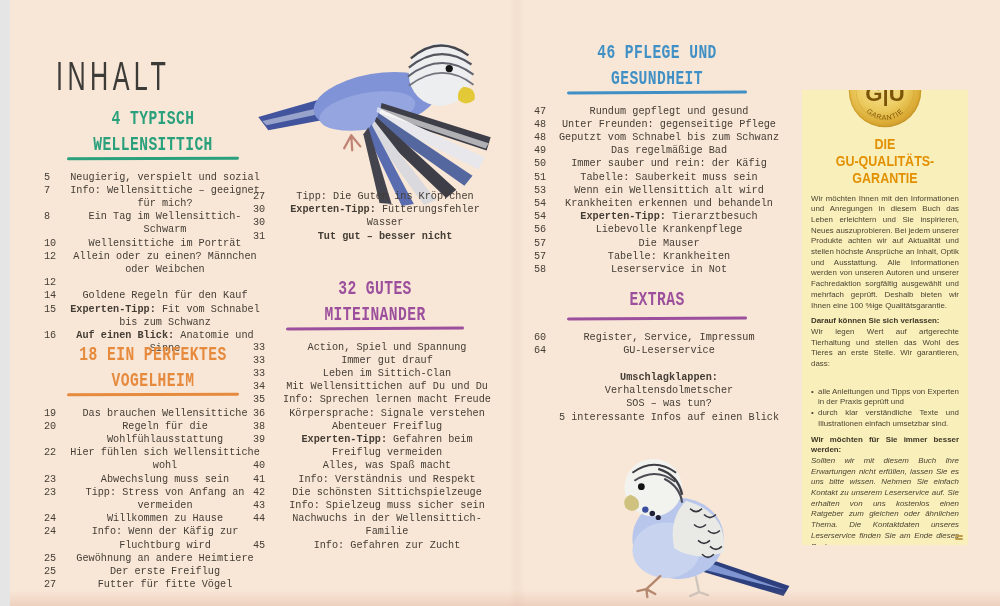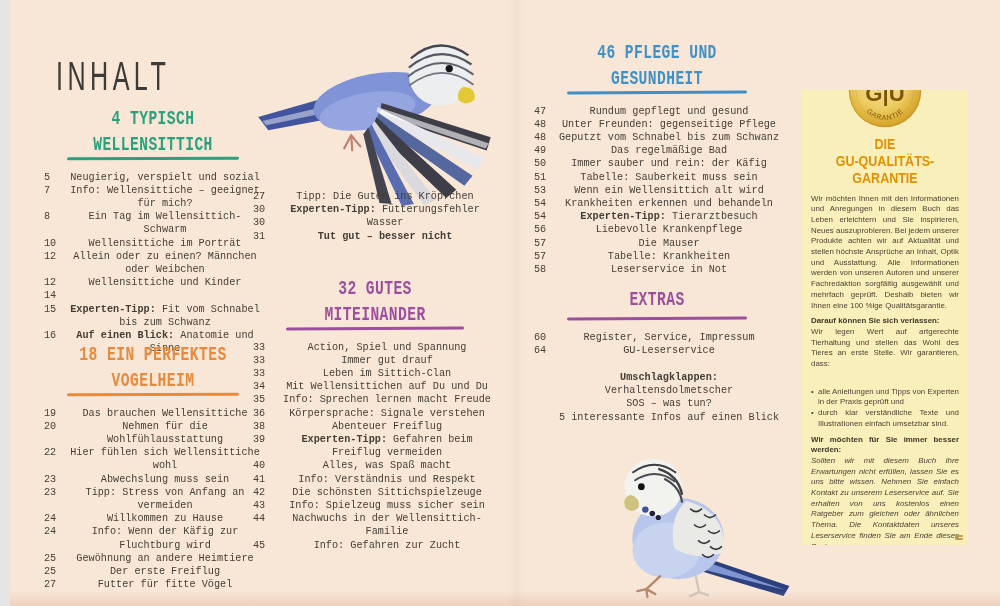--- a/index.html
+++ b/index.html
@@ -134,25 +134,25 @@
             <span class="txt"><b></b><span>Wellensittiche im Porträt</span></span>
           </li>
 
           <li class="entry">
             <span class="num">12</span>
             <span class="txt"><b></b><span>Allein oder zu einen? Männchen oder Weibchen</span></span>
           </li>
 
           <li class="entry">
             <span class="num">12</span>
-            <span class="txt"><b></b><span>Wellensittiche und Kinder</span></span>
           </li>
 
           <li class="entry">
             <span class="num">14</span>
+            <span class="txt"><b></b><span>Goldene Regeln für den Kauf</span></span>
           </li>
 
           <li class="entry">
             <span class="num">15</span>
             <span class="txt"><b>Experten-Tipp:</b><span> Fit vom Schnabel bis zum Schwanz</span></span>
           </li>
 
           <li class="entry">
             <span class="num">16</span>
             <span class="txt"><b>Auf einen Blick:</b><span> Anatomie und Sinne</span></span>
@@ -168,21 +168,21 @@
       <div class="rule bg-orange" style="width:172px"></div>
       <ul class="entries">
 
           <li class="entry">
             <span class="num">19</span>
             <span class="txt"><b></b><span>Das brauchen Wellensittiche</span></span>
           </li>
 
           <li class="entry">
             <span class="num">20</span>
-            <span class="txt"><b></b><span>Nehmen für die Wohlfühlausstattung</span></span>
+            <span class="txt"><b></b><span>Regeln für die Wohlfühlausstattung</span></span>
           </li>
 
           <li class="entry">
             <span class="num">22</span>
             <span class="txt"><b></b><span>Hier fühlen sich Wellensittiche wohl</span></span>
           </li>
 
           <li class="entry">
             <span class="num">23</span>
             <span class="txt"><b></b><span>Abwechslung muss sein</span></span>

